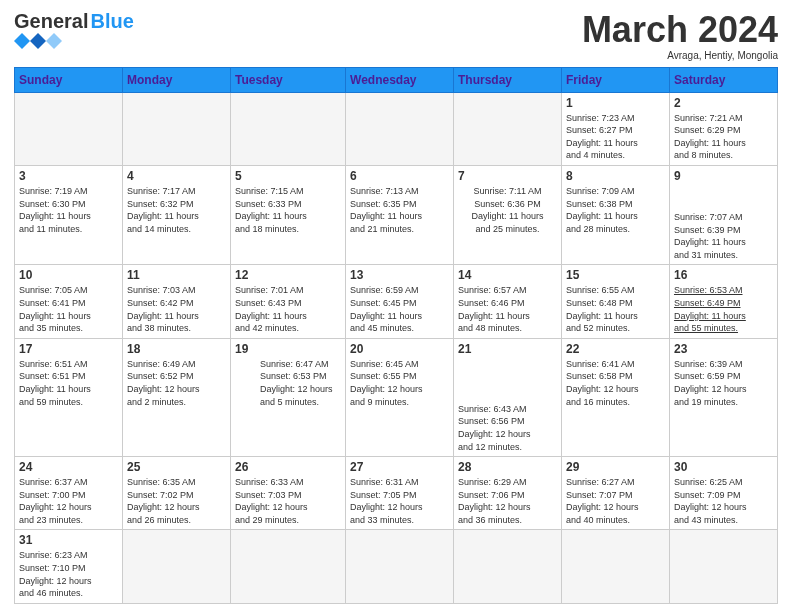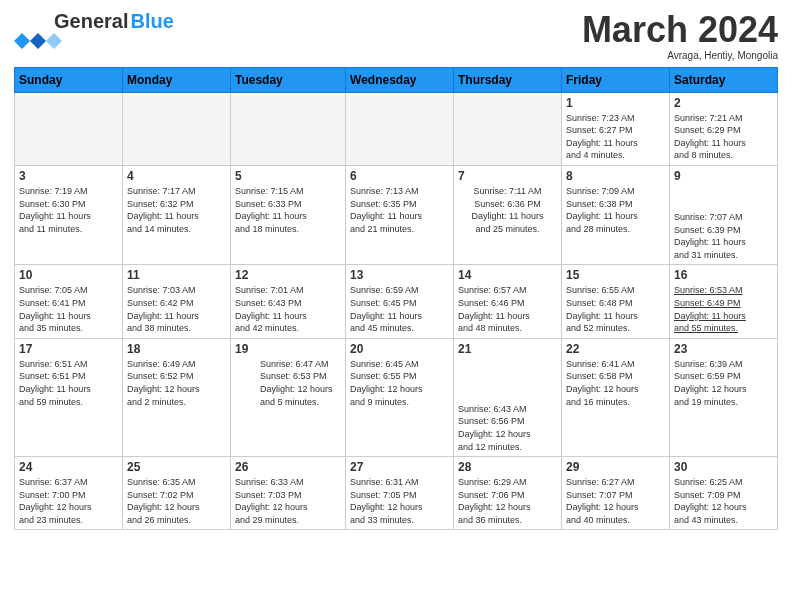--- a/index.html
+++ b/index.html
@@ -40,21 +40,21 @@
       font-size: 10px;
       color: #333;
     }
     .calendar {
       width: 100%;
       border-collapse: collapse;
       border: 1px solid #bbb;
     }
     .calendar th {
       background: #2196F3;
-      color: #000000;
+      color: #4c1d95;
       font-size: 12px;
       font-weight: bold;
       padding: 5px 4px;
       text-align: left;
       border: 1px solid #1976D2;
     }
     .calendar td {
       vertical-align: top;
       border: 1px solid #ccc;
       padding: 3px 4px;
@@ -82,21 +82,21 @@
     .last-row td {
       height: 60px;
     }
   </style>
 </head>
 <body>
 
 <div class="page">
   <div class="header">
     <div class="logo">
-      <div style="display:flex;align-items:center;gap:2px;margin-left:40px;">
+      <div style="display:flex;align-items:center;gap:2px;">
         <span style="font-size:20px;font-weight:bold;color:#333;">General</span>
         <span style="font-size:20px;font-weight:bold;color:#2196F3;">Blue</span>
       </div>
       <svg width="50" height="16" viewBox="0 0 50 16">
         <polygon points="0,8 8,0 16,8 8,16" fill="#2196F3"></polygon>
         <polygon points="16,8 24,0 32,8 24,16" fill="#1565C0"></polygon>
         <polygon points="32,8 40,0 48,8 40,16" fill="#90CAF9"></polygon>
       </svg>
     </div>
     <div class="title-block">
@@ -336,15 +336,30 @@
 and 40 minutes.</div>
           </td>
           <td>
             <span class="day-num">30</span>
             <div class="day-info" style="white-space: pre-line;">Sunrise: 6:25 AM
 Sunset: 7:09 PM
 Daylight: 12 hours
 and 43 minutes.</div>
           </td>
         </tr>
+        <tr class="last-row">
+          <td>
+            <span class="day-num">31</span>
+            <div class="day-info" style="white-space: pre-line;">Sunrise: 6:23 AM
+Sunset: 7:10 PM
+Daylight: 12 hours
+and 46 minutes.</div>
+          </td>
+          <td class="empty"></td>
+          <td class="empty"></td>
+          <td class="empty"></td>
+          <td class="empty"></td>
+          <td class="empty"></td>
+          <td class="empty"></td>
+        </tr>
       </tbody>
   </table>
 </div>
 
 </body></html>

